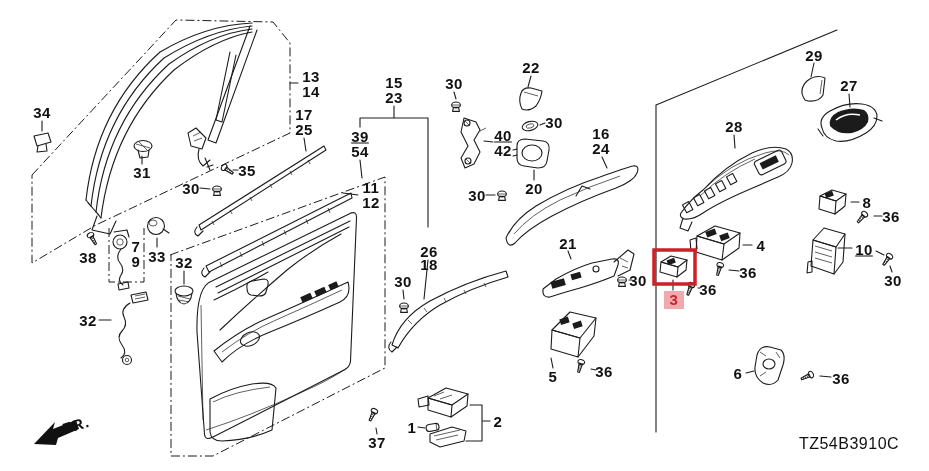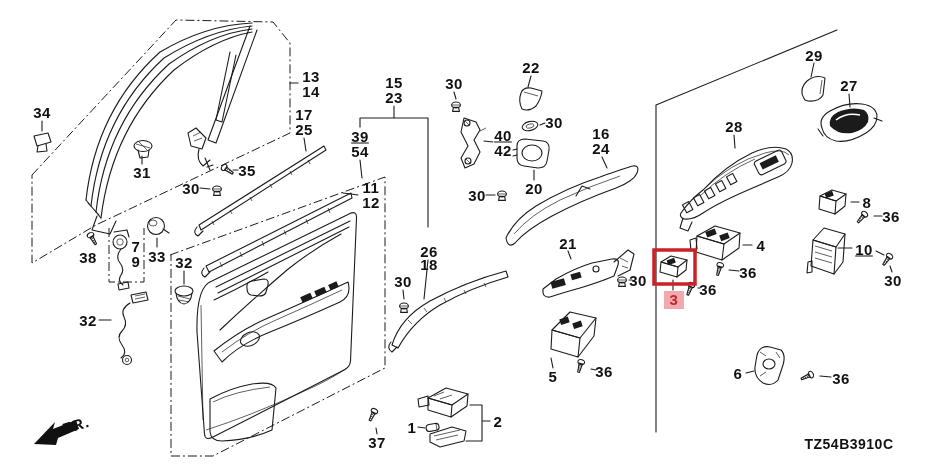--- a/index.html
+++ b/index.html
@@ -7,21 +7,21 @@
          font-family:"Liberation Sans", sans-serif;}
   #drawing{position:absolute;left:0;top:0;}
   .ln{fill:none;stroke:#1c1c1c;stroke-width:1.1;stroke-linecap:round;stroke-linejoin:round;}
   .fl{fill:#1b1b1b;stroke:none;}
   .thin{fill:none;stroke:#1c1c1c;stroke-width:0.7;}
   .dd{fill:none;stroke:#1c1c1c;stroke-width:1;stroke-dasharray:9 3 2 3;}
   #labels-layer{position:absolute;left:0;top:0;width:100%;height:100%;}
   .plabel{position:absolute;transform:translate(-50%,-50%);font-size:15px;font-weight:bold;
           color:#111;white-space:nowrap;letter-spacing:0.5px;}
   .plabel.hl{padding:0 4px 1px 4px;}
-  .meta-code{position:absolute;transform:translate(-50%,-50%);font-size:14px;font-weight:bold;
+  .meta-code{position:absolute;transform:translate(-50%,-50%);font-size:16px;font-weight:normal;
              color:#111;letter-spacing:0.5px;}
   .fr-label{position:absolute;transform:translate(-50%,-50%) rotate(-17deg);font-size:15px;
             font-weight:bold;color:#111;letter-spacing:1px;}
 </style>
 </head>
 <body>
 
 <div id="stage">
 
 <svg id="drawing" width="929" height="471" viewBox="0 0 929 471">

